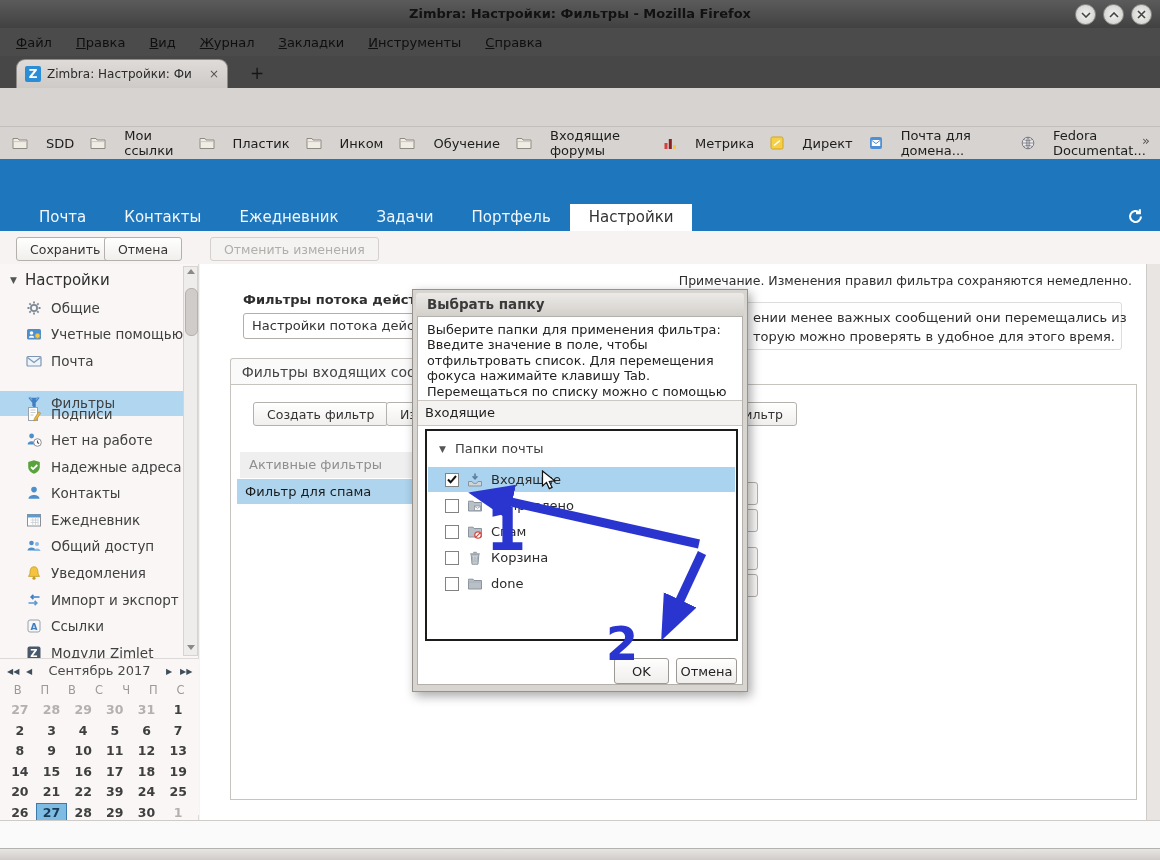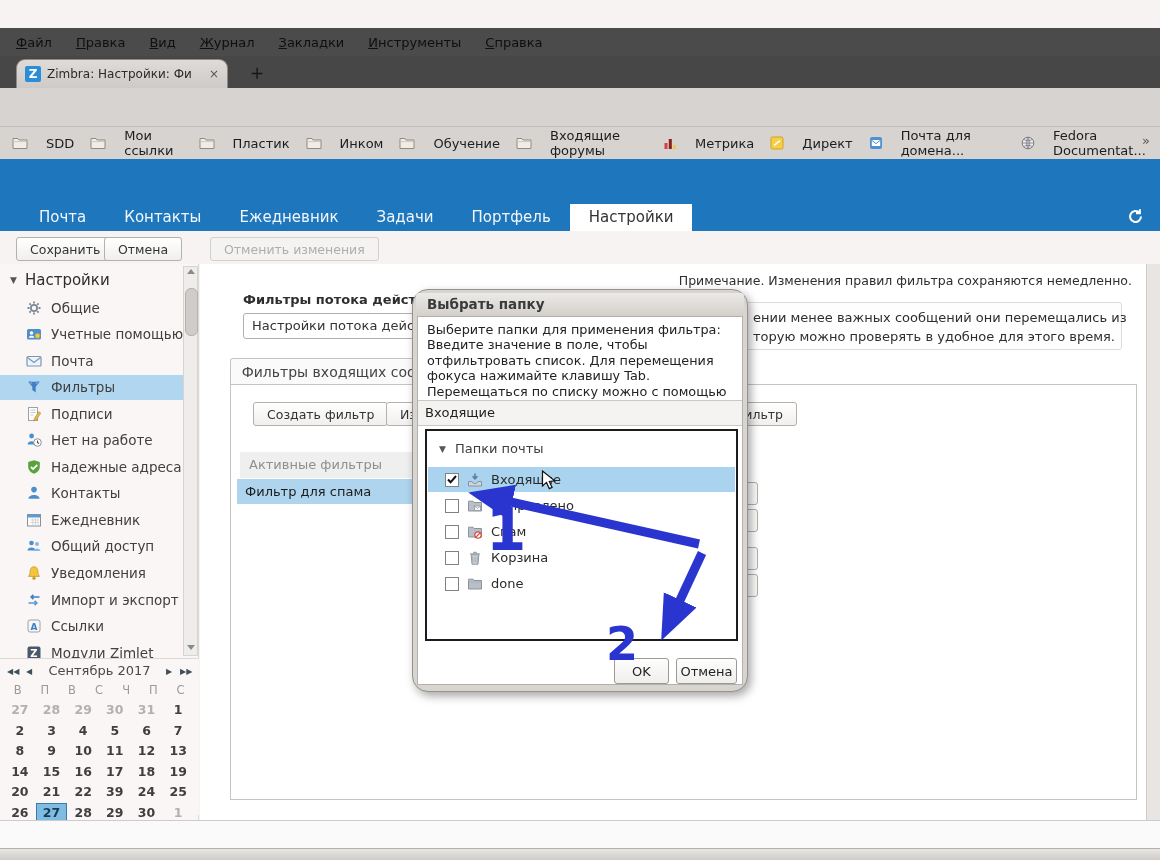--- a/index.html
+++ b/index.html
@@ -46,21 +46,21 @@
   .ztab.active{background:#fff;color:#333;}
   .zrefresh{right:16px;top:208px;position:absolute;}
   
   .btn{height:24px;background:linear-gradient(#ffffff,#f1efed);border:1px solid #b4b0ac;border-radius:3px;font-size:12.5px;color:#333;display:inline-flex;align-items:center;padding:0 13px;box-sizing:border-box;}
   .btn.disabled{color:#b0adaa;border-color:#d3d0cd;background:#f5f3f1;}
   
   .sidebar{left:0;top:264px;width:199px;height:556px;background:#f9f6f5;border-right:1px solid #ddd9d6;box-sizing:border-box;}
   .sb-head{left:10px;top:271px;display:flex;gap:8px;align-items:center;font-size:15px;color:#2e2e2e;}
   .tri{font-size:9px;color:#555;}
   .sb-item{position:absolute;left:0;width:183px;height:25px;display:flex;align-items:center;gap:9px;padding-left:26px;box-sizing:border-box;}
-  .sb-item.sel{background:#b1d7f0;}
+  .sb-item.sel{background:#b1d7f0;margin-top:16px;}
   .sb-ic{width:16px;height:16px;flex:none;}
   .sb-ic svg{width:16px;height:16px;display:block;}
   .sb-lb{font-size:13.5px;color:#404040;white-space:nowrap;}
   .sbar{left:183px;top:266px;width:15px;height:390px;background:#efedec;border:1px solid #d6d3d0;box-sizing:border-box;}
   .sthumb{left:185px;top:288px;width:11px;height:46px;background:#cfccc9;border:1px solid #b5b1ad;border-radius:6px;}
   .tri-up{width:0;height:0;border-left:4px solid transparent;border-right:4px solid transparent;border-bottom:5px solid #8a8a8a;}
   .tri-dn{width:0;height:0;border-left:4px solid transparent;border-right:4px solid transparent;border-top:5px solid #8a8a8a;}
   .split-dots{left:200px;top:538px;width:3px;display:flex;flex-direction:column;gap:3px;}
   .split-dots i{width:3px;height:3px;background:#b0aca8;border-radius:50%;}
   
@@ -81,21 +81,21 @@
   .fdrop{left:243px;top:313px;width:292px;height:26px;background:#fff;border:1px solid #b2aeaa;border-radius:3px;font-size:13px;color:#333;line-height:24px;padding-left:8px;box-sizing:border-box;}
   .infobox{left:430px;top:302px;width:692px;height:48px;border:1px solid #dcdcdc;border-radius:3px;background:#fefefe;box-sizing:border-box;}
   .infoline{position:absolute;left:322px;font-size:13px;color:#2e2e2e;white-space:nowrap;}
   .ftab{left:230px;top:358px;width:196px;height:27px;background:#fbfafa;border:1px solid #c7c3bf;border-bottom:none;border-radius:3px 3px 0 0;font-size:14px;color:#444;line-height:27px;padding-left:10px;box-sizing:border-box;white-space:nowrap;overflow:hidden;text-align:center;}
   .panel{left:230px;top:384px;width:907px;height:416px;border:1px solid #c7c3bf;background:#fff;box-sizing:border-box;}
   .hdrbar{height:26px;background:#efefef;font-size:13px;color:#8f8f8f;line-height:26px;padding-left:9px;box-sizing:border-box;}
   .arow{left:237px;top:479px;width:483px;height:25px;background:#aed4ee;font-size:13px;color:#1b1b1b;line-height:25px;padding-left:8px;box-sizing:border-box;}
   .sliver{left:700px;width:58px;height:23px;background:#fbfaf9;border:1px solid #b4b0ac;border-radius:3px;box-sizing:border-box;}
   .cscroll{left:1146px;top:264px;width:14px;height:556px;background:#e8e5e3;border-left:1px solid #cfcbc8;box-sizing:border-box;}
   
-  .dialog{left:412px;top:289px;width:336px;height:403px;background:#d8d4d0;border:1px solid #96928e;border-radius:16px;box-shadow:3px 4px 10px rgba(0,0,0,.35);z-index:50;box-sizing:border-box;}
+  .dialog{left:412px;top:289px;width:336px;height:403px;background:#d8d4d0;border:1px solid #96928e;border-radius:0;box-shadow:3px 4px 10px rgba(0,0,0,.35);z-index:50;box-sizing:border-box;}
   .dlg-title{position:absolute;left:3px;right:3px;top:3px;height:23px;background:linear-gradient(#eceae7,#d3d0cb);border-radius:3px 3px 0 0;font-size:13.5px;font-weight:bold;color:#3b3b3b;line-height:23px;padding-left:11px;}
   .dlg-body{position:absolute;left:4px;right:4px;top:26px;bottom:6px;background:#fff;border:1px solid #b4b0ab;}
   .dlg-instr{position:absolute;left:0;top:5px;padding:0 9px;font-size:12.8px;line-height:15.4px;color:#222;}
   .dlg-input{position:absolute;left:0;right:0;top:83px;height:24px;background:#f4f3f2;border-top:1px solid #cbc7c3;border-bottom:1px solid #cbc7c3;font-size:13px;color:#1f1f1f;line-height:24px;padding-left:7px;}
   .dlg-list{position:absolute;left:7px;top:112px;width:313px;height:212px;border:2px solid #1c1c1c;background:#fff;box-sizing:border-box;overflow:hidden;}
   .tree-head{position:absolute;left:12px;top:10px;display:flex;gap:9px;align-items:center;font-size:13px;color:#3f3f3f;}
   .frow{position:absolute;left:1px;width:307px;height:25px;display:flex;align-items:center;gap:8px;padding-left:17px;box-sizing:border-box;}
   .frow.sel{background:#a9d3ee;}
   .chk{width:14px;height:14px;background:#fff;border:1px solid #828282;box-sizing:border-box;flex:none;display:flex;align-items:center;justify-content:center;}
   .fic{width:16px;height:16px;flex:none;}
@@ -108,20 +108,40 @@
   .annot{position:absolute;left:0;top:0;z-index:90;pointer-events:none;}
   .cursor{left:541px;top:470px;z-index:99;}
   .ico{display:inline-flex;}
   .ico svg{display:block;}
 </style>
 </head>
 <body>
 
 <div id="app">
 
+  <div class="abs titlebar">
+    <div class="title-text">Zimbra: Настройки: Фильтры - Mozilla Firefox</div>
+    <div class="abs winbtns">
+      <div class="winbtn">
+          <svg width="10" height="6" viewBox="0 0 10 6">
+            <path d="M1 1l4 4 4-4" fill="none" stroke="#444" stroke-width="1.6"></path>
+          </svg>
+        </div>
+      <div class="winbtn">
+          <svg width="10" height="6" viewBox="0 0 10 6">
+            <path d="M1 5l4-4 4 4" fill="none" stroke="#444" stroke-width="1.6"></path>
+          </svg>
+        </div>
+      <div class="winbtn">
+          <svg width="9" height="9" viewBox="0 0 9 9">
+            <path d="M1 1l7 7M8 1L1 8" stroke="#444" stroke-width="1.6"></path>
+          </svg>
+        </div>
+    </div>
+  </div>
 
   <div class="abs menubar" id="menubar">
       <span class="mi">Файл</span>
       <span class="mi">Правка</span>
       <span class="mi">Вид</span>
       <span class="mi">Журнал</span>
       <span class="mi">Закладки</span>
       <span class="mi">Инструменты</span>
       <span class="mi">Справка</span>
     </div>

